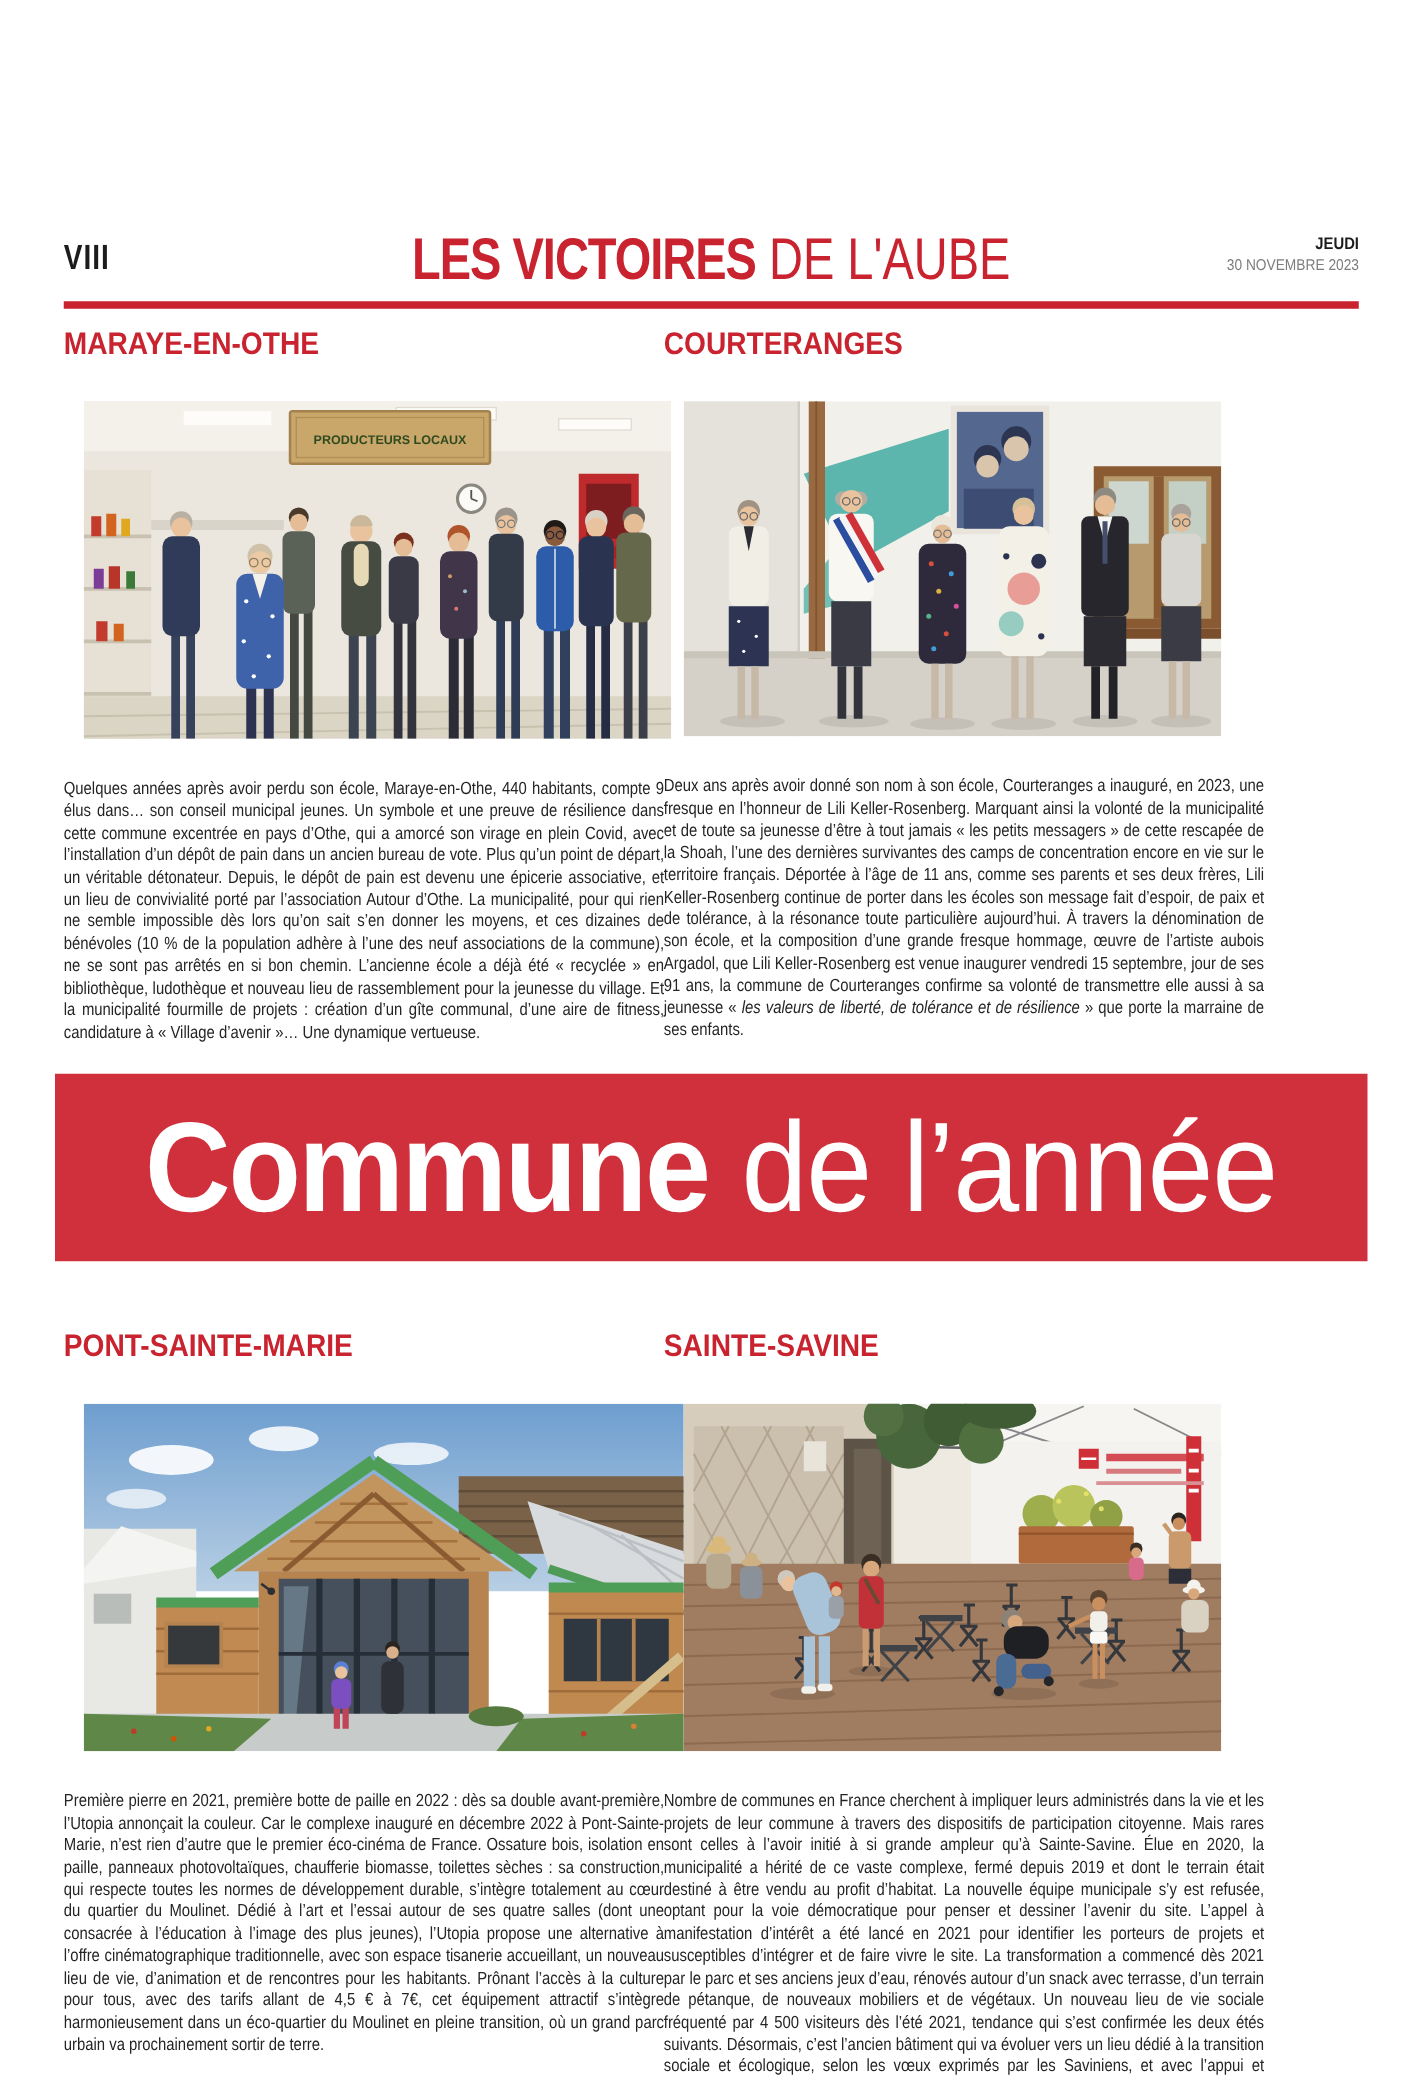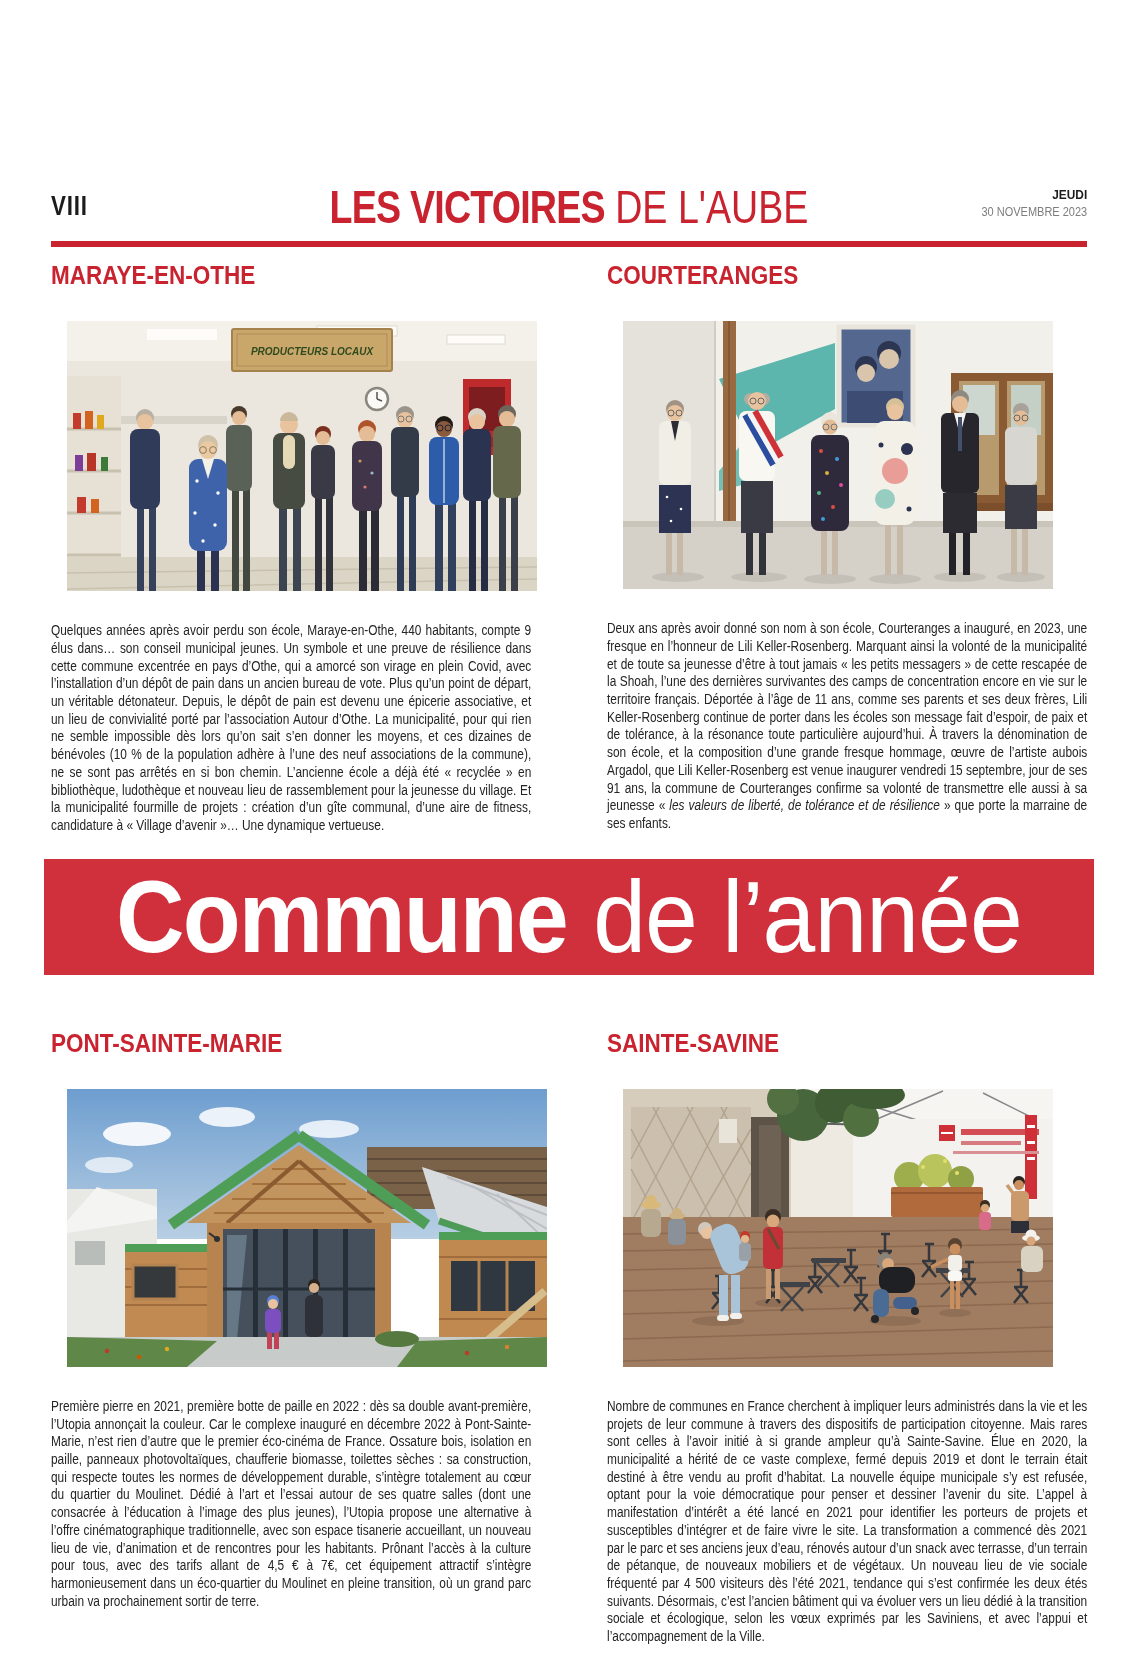--- a/index.html
+++ b/index.html
@@ -21,34 +21,34 @@
   .masthead-title .mt-bold{font-weight:800;letter-spacing:-1px;}
   .masthead-title .mt-light{font-weight:400;letter-spacing:0;}
   .dateblock{
     position:absolute;right:0;bottom:8px;text-align:right;line-height:1.3;
     transform:scaleX(.88);transform-origin:right bottom;
   }
   .date-day{font-size:13.5px;font-weight:700;color:#1c1c1c;}
   .date-full{font-size:12.5px;color:#7d7d7d;}
   .rule{height:6px;background:#c9232f;margin-top:13px;}
   
-  .row{display:grid;grid-template-columns:480px 480px;column-gap:76px;align-items:start;}
+  .row{display:grid;grid-template-columns:480px 480px;align-items:start;}
   .article h2{
     margin:15px 0 0;font-size:25px;font-weight:800;color:#c9232f;line-height:1.05;
     transform:scaleX(.9);transform-origin:left top;white-space:nowrap;
   }
-  .article figure{margin:17px 0 0;padding:16px;line-height:0;font-style:italic;}
+  .article figure{margin:17px 0 0;padding:16px;line-height:0;}
   .article .body{
     margin:15px 0 0;font-size:14px;line-height:17.7px;text-align:justify;color:#242424;
     width:565px;transform:scaleX(.85);transform-origin:left top;
   }
   .article .body i{font-style:italic;}
   
   .banner{
-    height:116px;background:#d0303c;margin:24px -7px 0 -7px;
+    height:150px;background:#d0303c;margin:24px -7px 0 -7px;
     display:flex;align-items:center;justify-content:center;overflow:hidden;
   }
   .banner-inner{
     transform:scaleX(.93);transform-origin:center center;white-space:nowrap;
     font-size:102px;color:#ffffff;line-height:1;
   }
   .banner-inner .b-bold{font-weight:800;letter-spacing:-2px;}
   .banner-inner .b-light{font-weight:400;letter-spacing:-1px;}
   .row2{margin-top:40px;}
   svg{display:block;}

